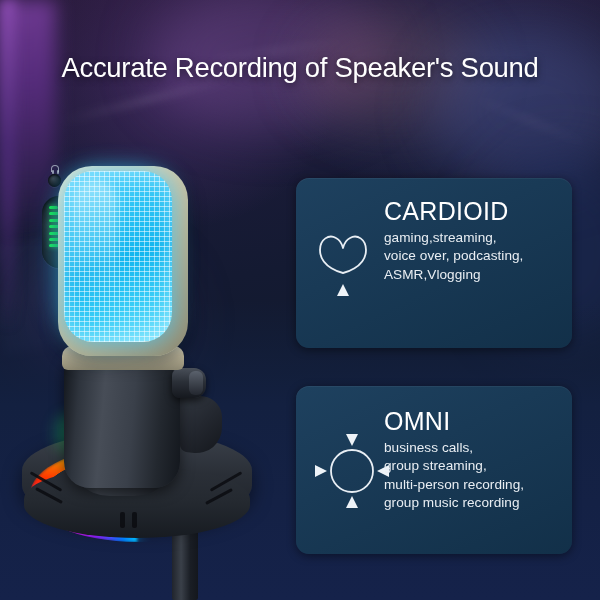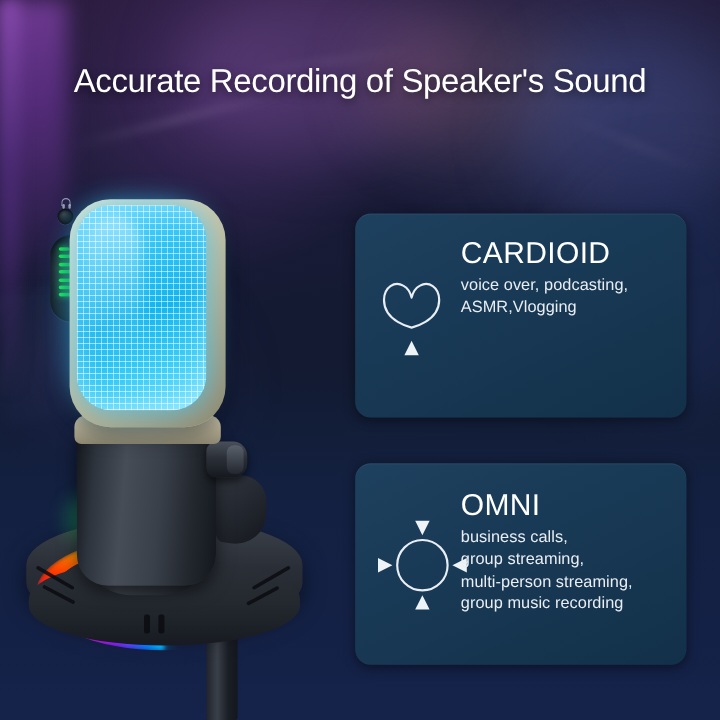--- a/index.html
+++ b/index.html
@@ -326,20 +326,21 @@
     <div class="panel-inner">
       <div class="pic c1">
         <svg class="ico" viewBox="0 0 66 72">
           <path d="M33 45 C33 45 10 40 10 22 C10 11 19 6 26 10 C30 12 32 16 33 20 C34 16 36 12 40 10 C47 6 56 11 56 22 C56 40 33 45 33 45 Z" fill="none" stroke="#e8eef4" stroke-width="1.8" stroke-linejoin="round"></path>
           <polygon points="33,56 39,68 27,68" fill="#eef3f8"></polygon>
         </svg>
       </div>
       <div class="ptext">
         <div class="phead">CARDIOID</div>
         <div class="pbody">
+          <div>gaming,streaming,</div>
           <div>voice over, podcasting,</div>
           <div>ASMR,Vlogging</div>
         </div>
       </div>
     </div>
   </div>
 
   <div class="panel p2">
     <div class="panel-inner">
       <div class="pic c2">
@@ -349,20 +350,20 @@
           <polygon points="42,70 36,82 48,82" fill="#eef3f8"></polygon>
           <polygon points="17,45 5,39 5,51" fill="#eef3f8"></polygon>
           <polygon points="67,45 79,39 79,51" fill="#eef3f8"></polygon>
         </svg>
       </div>
       <div class="ptext">
         <div class="phead">OMNI</div>
         <div class="pbody">
           <div>business calls,</div>
           <div>group streaming,</div>
-          <div>multi-person streaming,</div>
+          <div>multi-person recording,</div>
           <div>group music recording</div>
         </div>
       </div>
     </div>
   </div>
 
 </div>
 
 </body></html>

